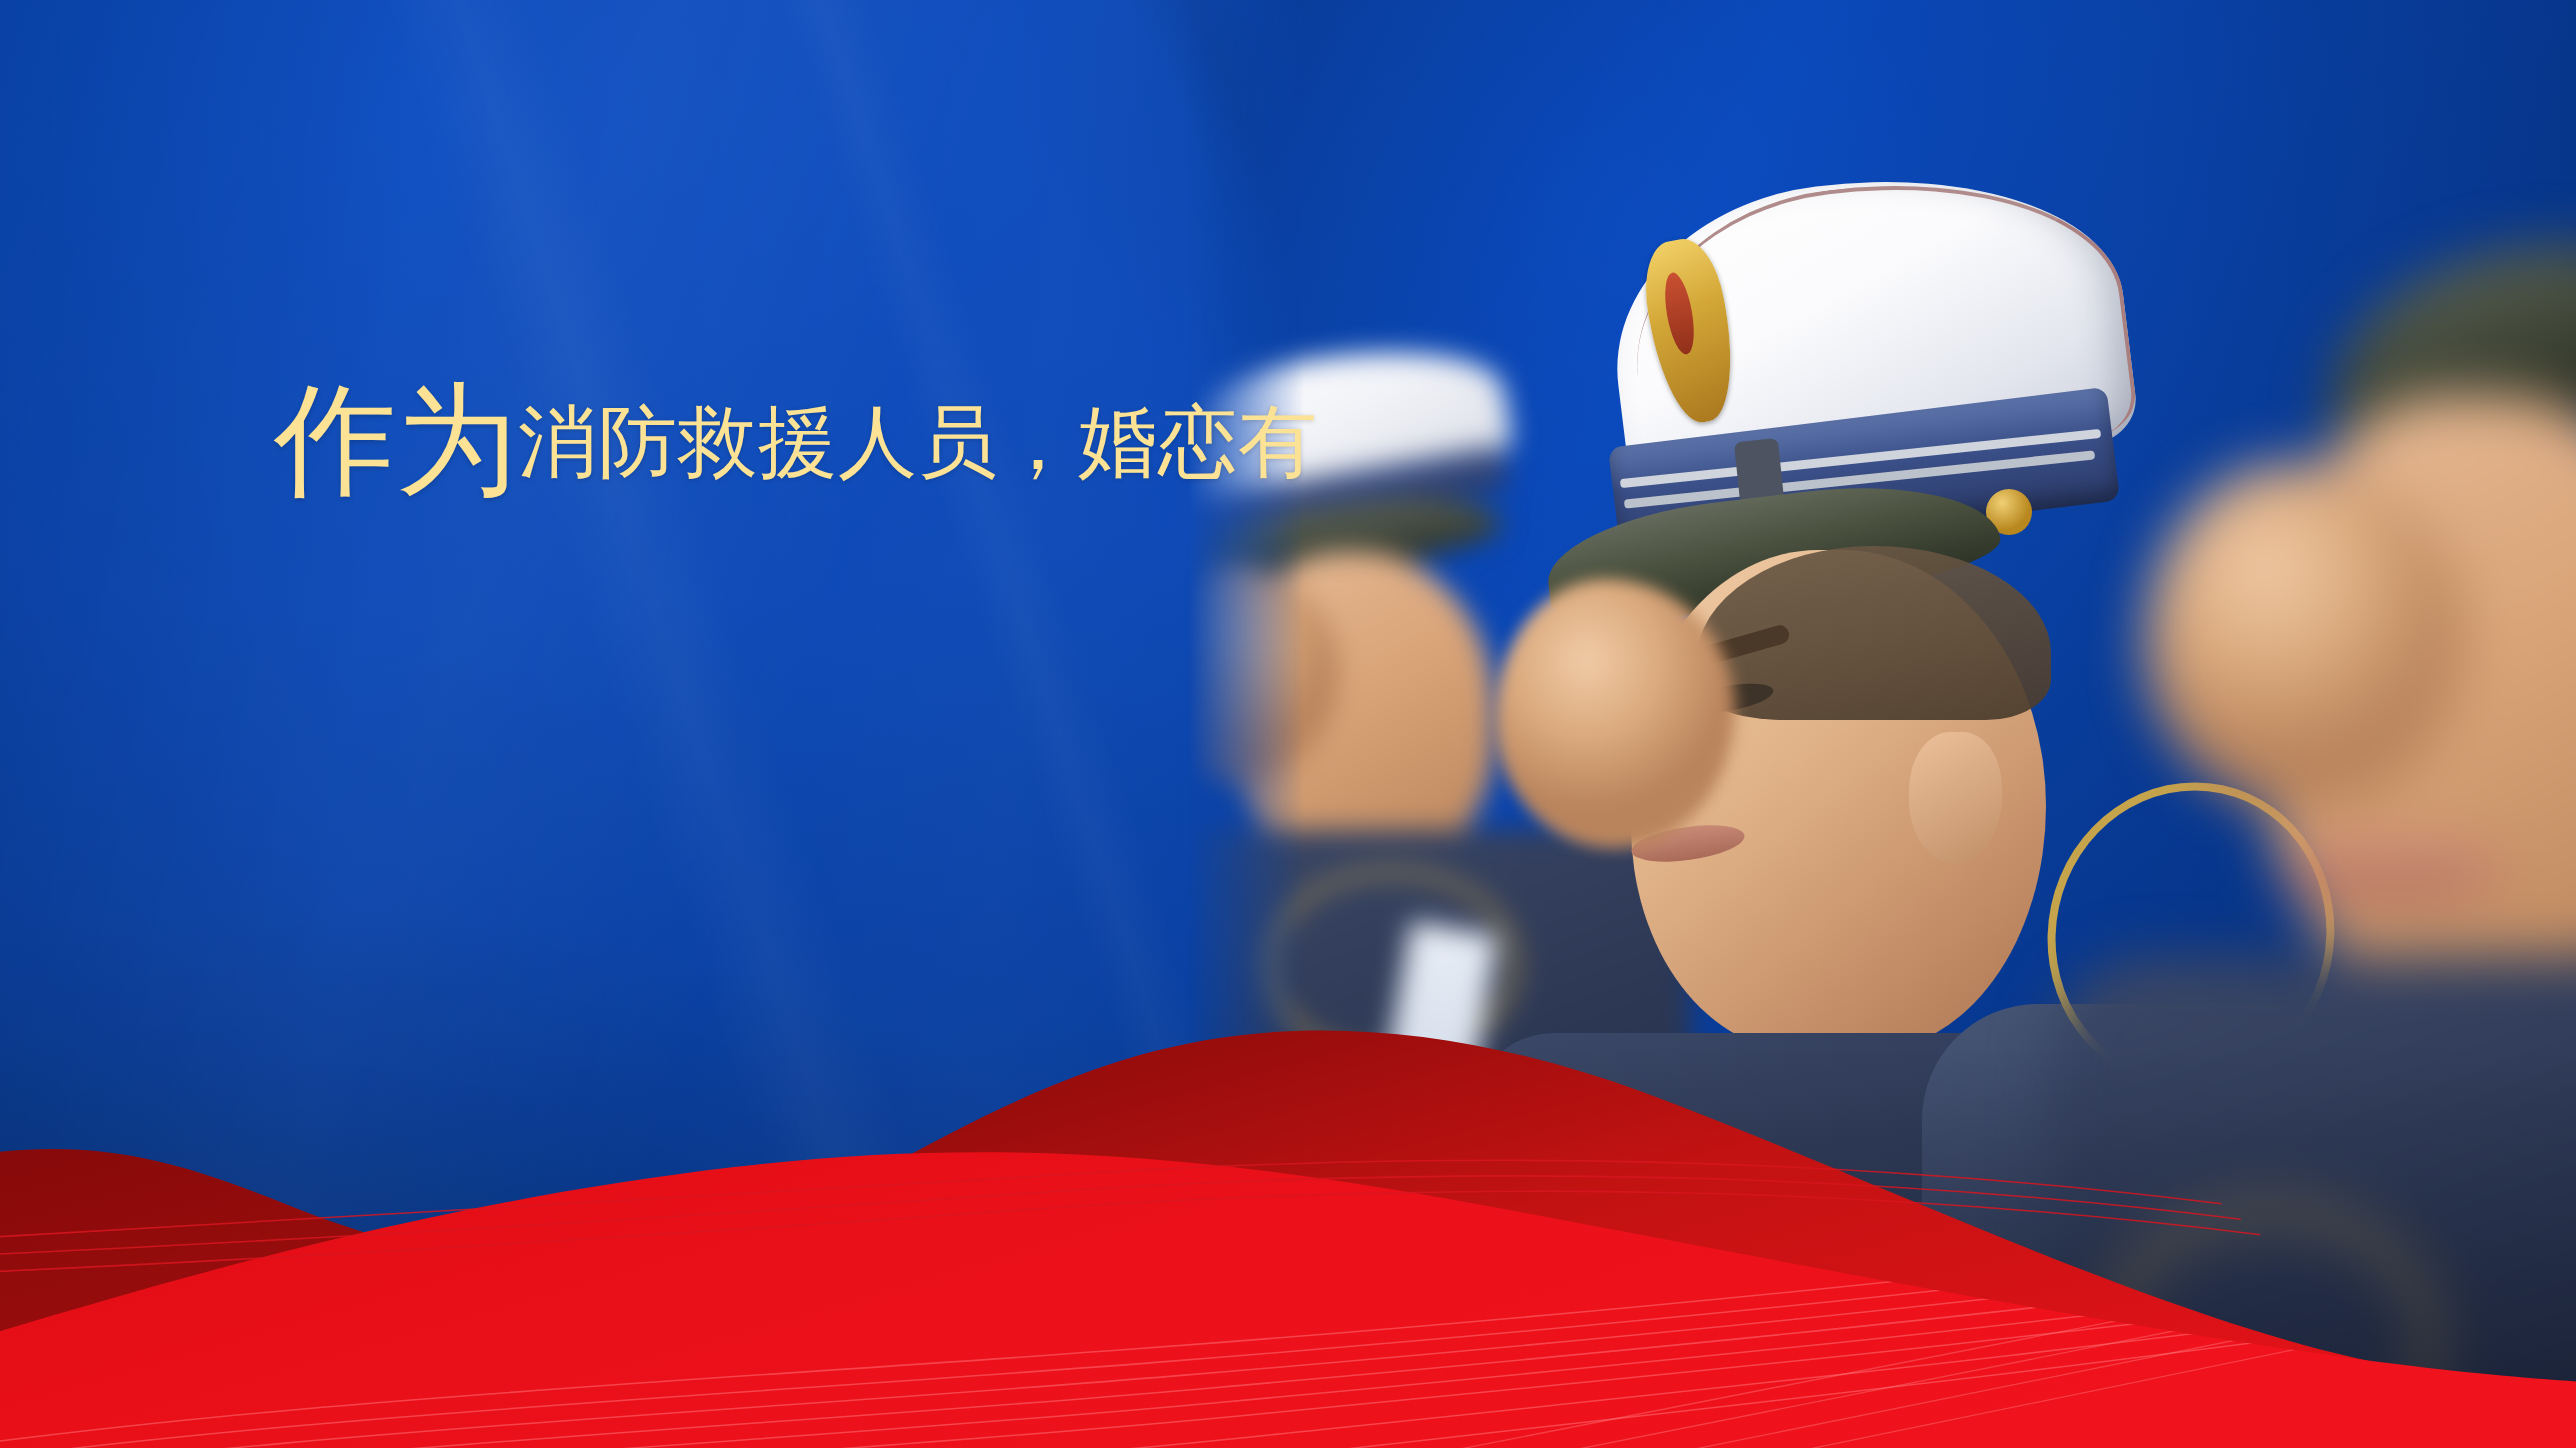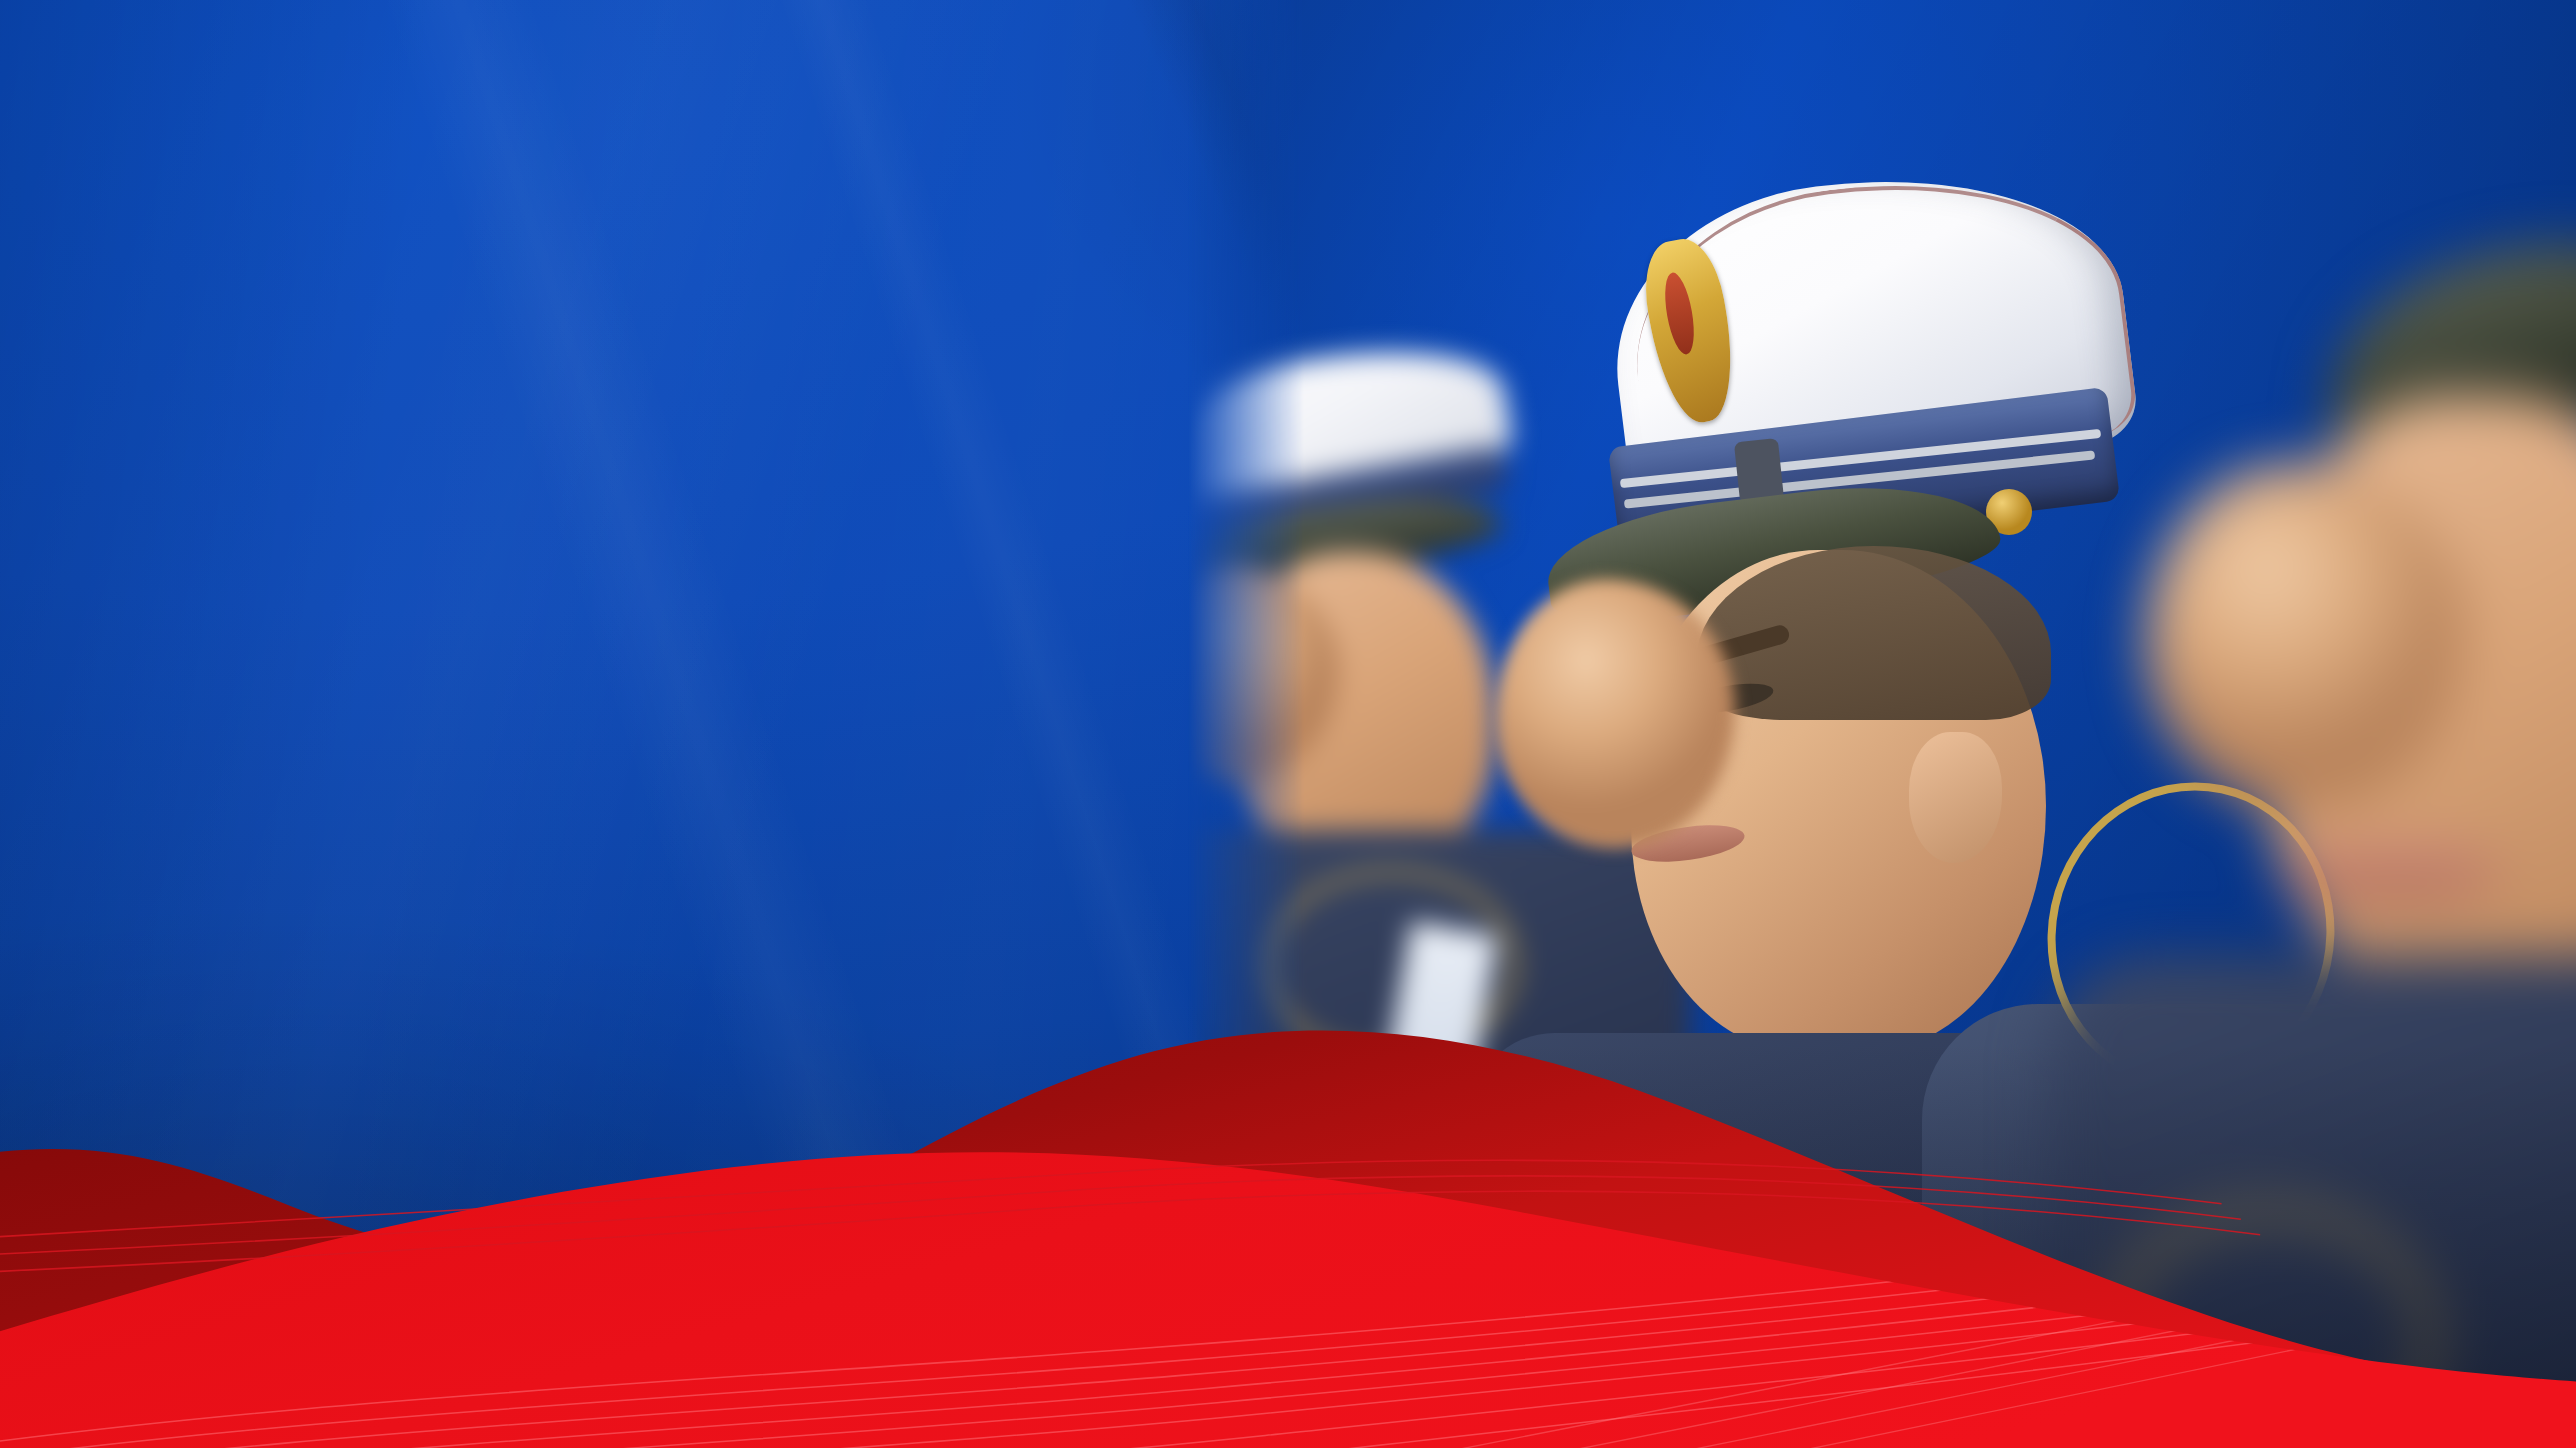--- a/index.html
+++ b/index.html
@@ -310,16 +310,17 @@
     </g>
 
     <g fill="none" stroke="#d81620" stroke-width="1.6" opacity="0.85">
       <path d="M0,300 C300,286 700,262 1100,236 C1500,210 1900,216 2300,266"></path>
       <path d="M0,318 C300,304 700,280 1110,252 C1520,226 1920,232 2320,282"></path>
       <path d="M0,336 C300,322 700,298 1120,268 C1540,242 1940,248 2340,298"></path>
     </g>
   </svg>
 
   <div class="textblock">
+    <span class="line line-1"><span class="big">作为</span><span>消防救援人员，婚恋有</span></span>
   </div>
 
 </div>
 
 
 </body></html>

